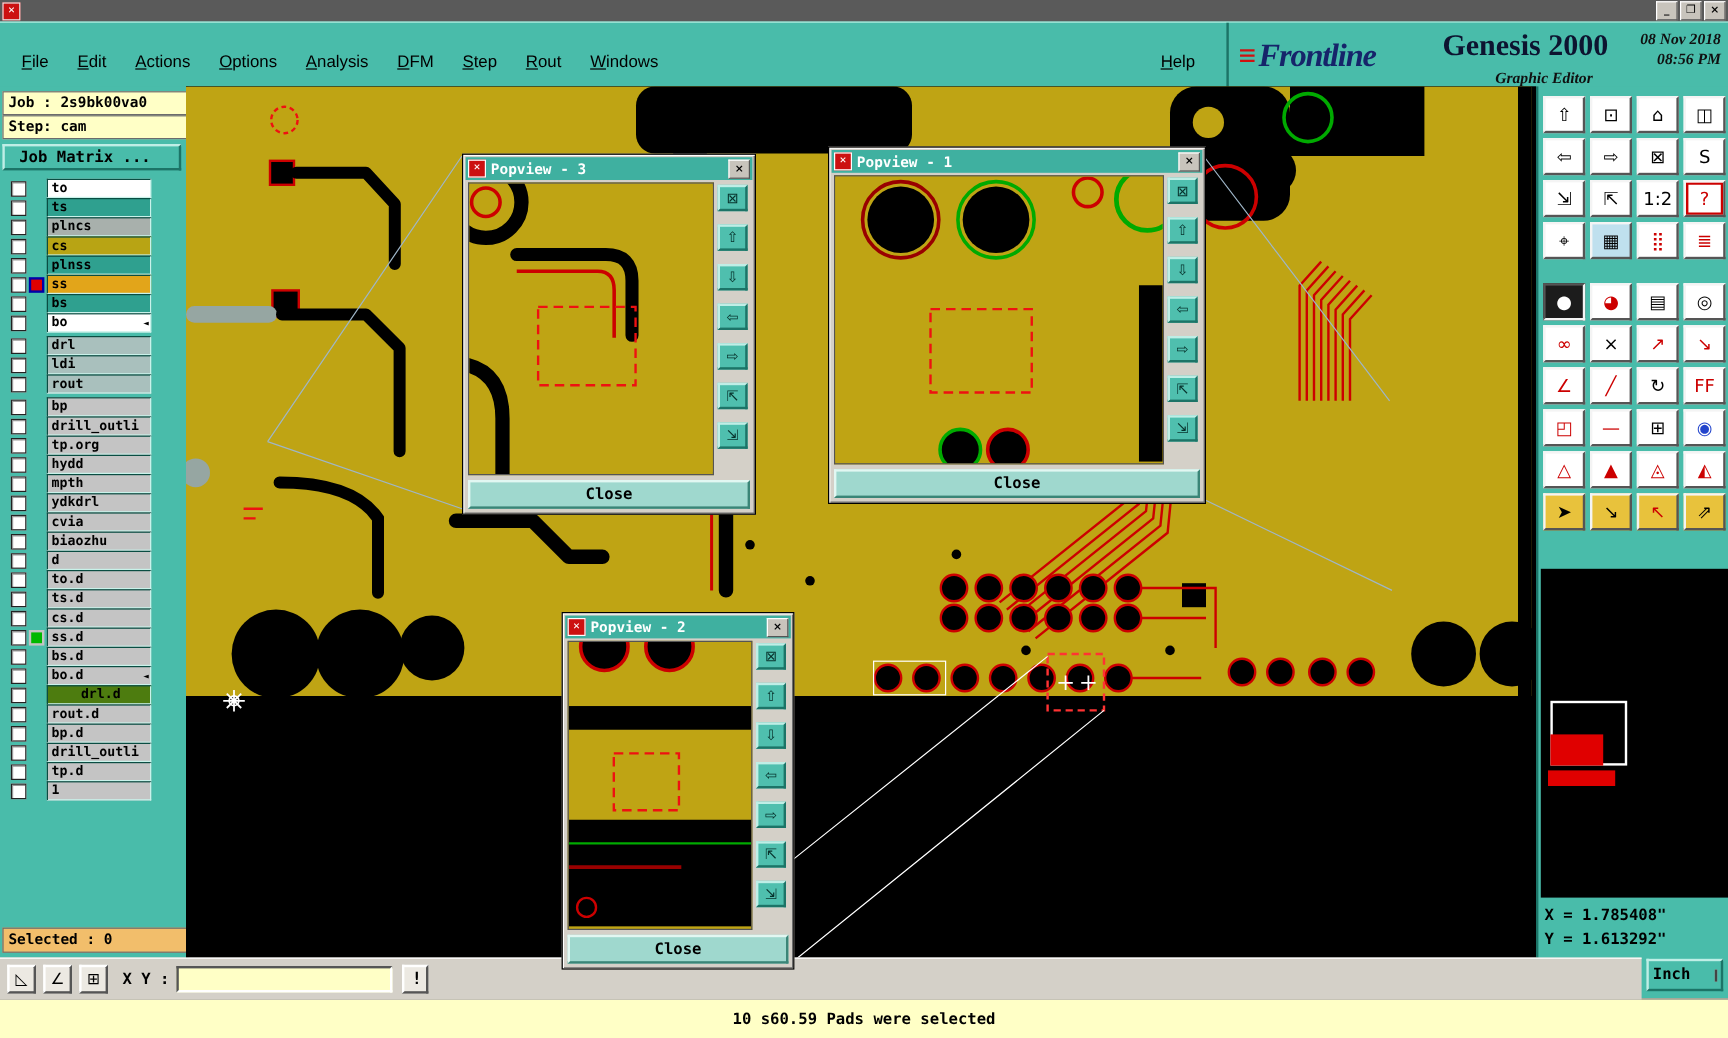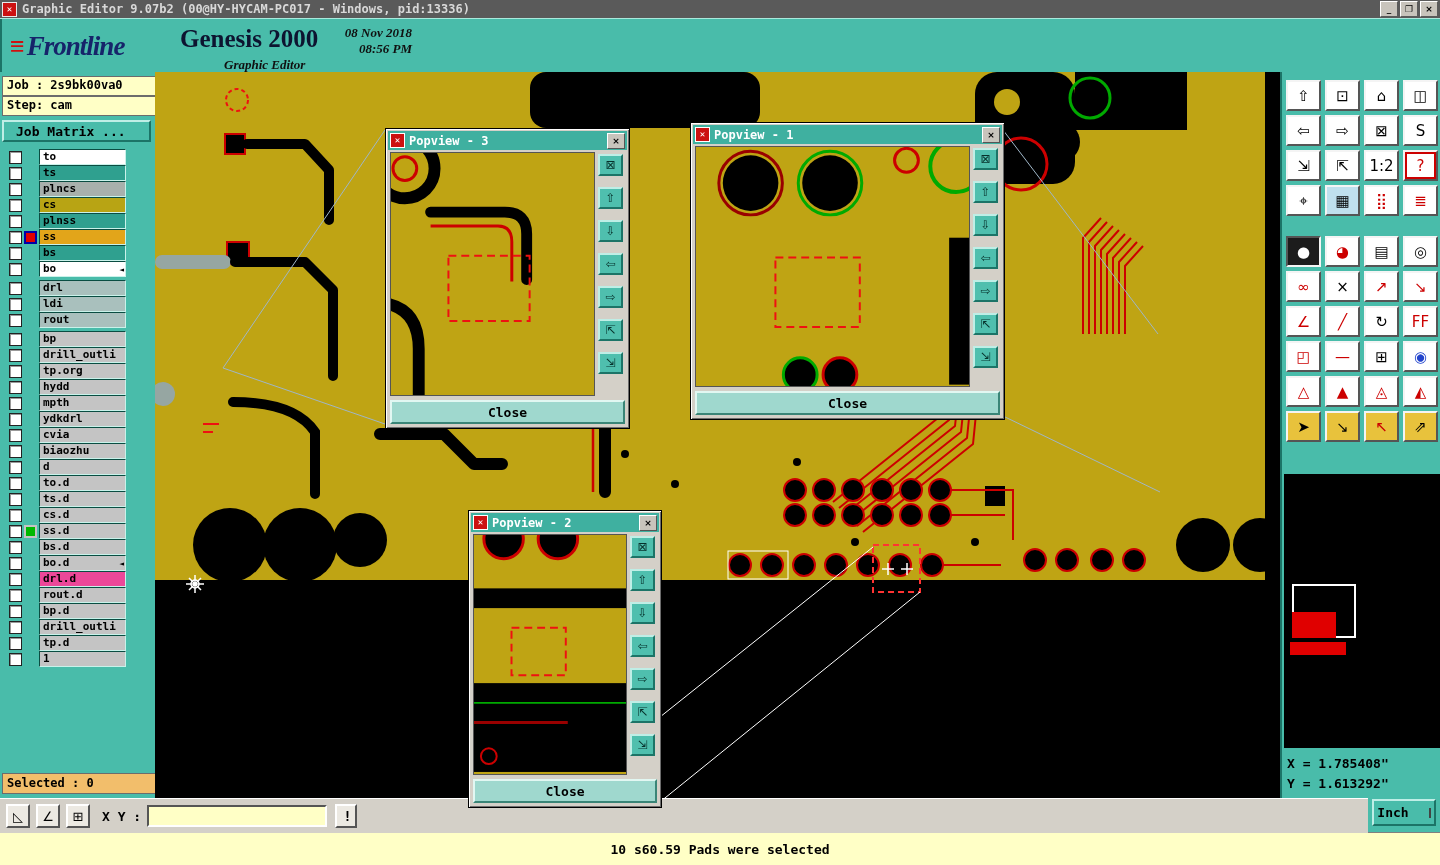--- a/index.html
+++ b/index.html
@@ -112,29 +112,40 @@
   
   #messagebar{position:absolute;left:0;top:832px;width:1440px;height:33px;background:#FFFFC6;
               border-top:1px solid #808080;display:flex;align-items:center;justify-content:center;
               font:bold 13px "DejaVu Sans Mono",monospace;color:#000;z-index:30;}
 </style>
 </head>
 <body>
 
 <div id="titlebar">
   <span id="app-icon">✕</span>
-  <span>Graphic Editor 9.07b2 (00@HY-HYCAM-PC017 - Windows, pid:13336)</span>
   <span id="win-buttons">
     <span class="winbtn">_</span>
     <span class="winbtn">❐</span>
     <span class="winbtn">×</span>
   </span>
 </div>
 
 <div id="menubar">
+  <div id="menus">
+      <span class="menu-item">File</span>
+      <span class="menu-item">Edit</span>
+      <span class="menu-item">Actions</span>
+      <span class="menu-item">Options</span>
+      <span class="menu-item">Analysis</span>
+      <span class="menu-item">DFM</span>
+      <span class="menu-item">Step</span>
+      <span class="menu-item">Rout</span>
+      <span class="menu-item">Windows</span>
+      <span class="menu-item" id="help-item">Help</span>
+    </div>
   <div id="branding">
     <div id="logo">
       <span id="logo-bars">≡</span>
       <span id="logo-text">Frontline</span>
     </div>
     <div id="genesis">Genesis 2000</div>
     <div id="brand-sub">Graphic Editor</div>
     <div id="brand-datetime">
       <div>08 Nov 2018</div>
       <div>08:56 PM</div>
@@ -277,21 +288,21 @@
         <span class="layer-name" style="background: rgb(196, 196, 196);">bs.d</span>
       </div>
       <div class="layer-row">
         <span class="layer-check"></span>
         <span class="layer-marker"></span>
         <span class="layer-name" style="background: rgb(196, 196, 196);">bo.d<i class="layer-arrow">◄</i></span>
       </div>
       <div class="layer-row">
         <span class="layer-check"></span>
         <span class="layer-marker"></span>
-        <span class="layer-name" style="background: #ec4899;">drl.d</span>
+        <span class="layer-name" style="background: #4d7c0f; text-align: center;">drl.d</span>
       </div>
       <div class="layer-row">
         <span class="layer-check"></span>
         <span class="layer-marker"></span>
         <span class="layer-name" style="background: rgb(196, 196, 196);">rout.d</span>
       </div>
       <div class="layer-row">
         <span class="layer-check"></span>
         <span class="layer-marker"></span>
         <span class="layer-name" style="background: rgb(196, 196, 196);">bp.d</span>

